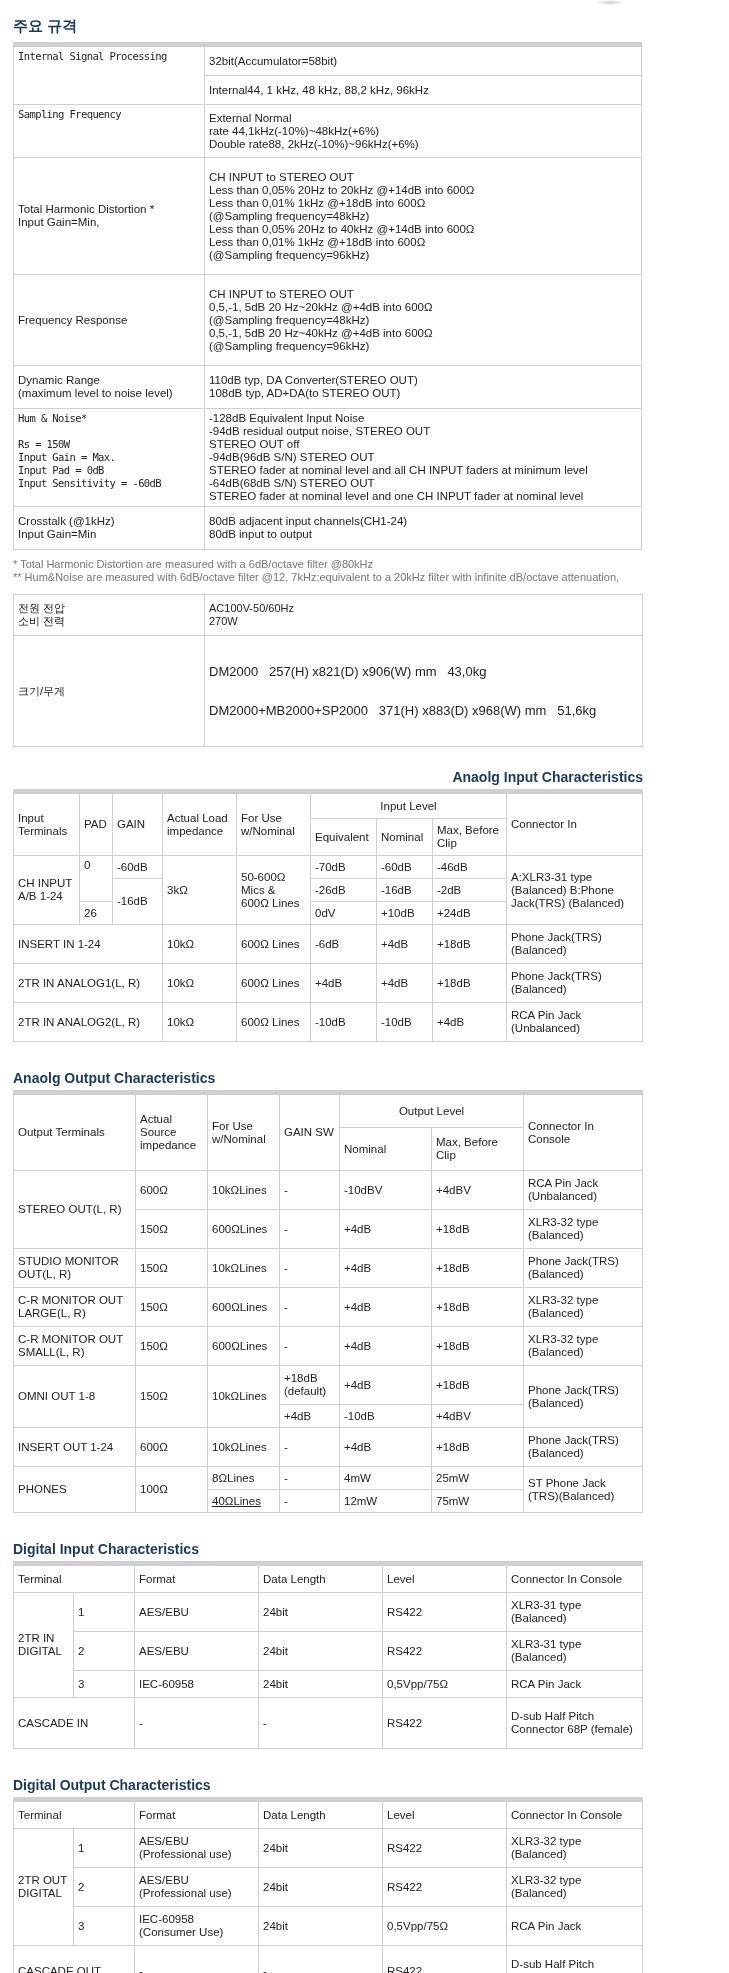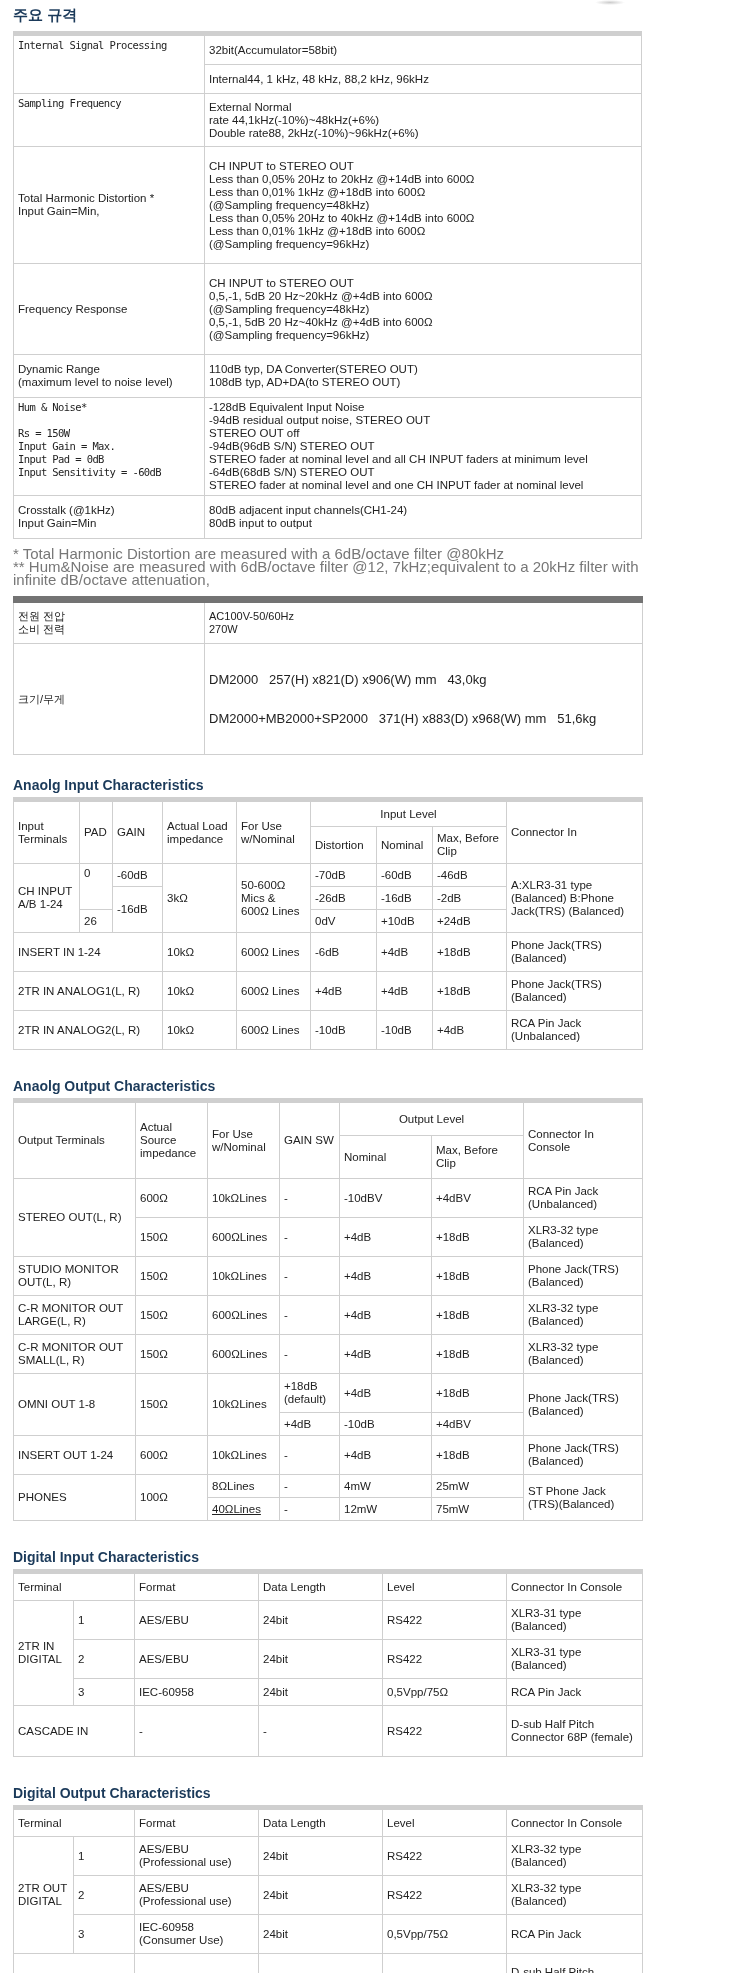--- a/index.html
+++ b/index.html
@@ -2,27 +2,27 @@
 <html><head>
 <meta charset="utf-8">
 <style>
   html, body { margin:0; padding:0; background:#fff; }
   body { width:729px; height:1973px; position:relative; overflow:hidden;
          font-family:"Liberation Sans", "DejaVu Sans", sans-serif; color:#222; }
   .page { position:absolute; left:13px; top:0; width:630px; }
   .smudge { position:absolute; left:595px; top:0; width:30px; height:5px;
             background:radial-gradient(ellipse at center,#ccc 0%,#fff 70%); }
   h2 { margin:0; font-size:14px; font-weight:bold; color:#1b3a5a; letter-spacing:0; }
-  h2.first { font-size:15px; padding-top:6px; height:25px; }
+  h2.first { font-size:15px; padding-top:17px; height:25px; }
   table { border-collapse:collapse; width:100%; border-top:5px solid #cfcfcf; }
   td, th { border:1px solid #cfcfcf; font-weight:normal; text-align:left;
            vertical-align:middle; font-size:11.5px; line-height:13px; padding:3px 4px; color:#222; }
   .mono td.lbl { font-family:"DejaVu Sans Mono", monospace; font-size:10.5px; letter-spacing:-0.5px; }
   td.top { vertical-align:top; }
-  .note { font-size:15px; color:#777; line-height:13px; }
+  .note { font-size:11px; color:#777; line-height:13px; }
   .line { display:block; }
   .c { text-align:center; }
 </style>
 </head>
 <body>
 
 <div class="smudge"></div>
 
 <div class="page">
 
@@ -124,21 +124,21 @@
         </tr>
       </tbody>
   </table>
   <div style="height:8px"></div>
   <div class="note">
     <span class="line">* Total Harmonic Distortion are measured with a 6dB/octave filter @80kHz</span>
     <span class="line">** Hum&amp;Noise are measured with 6dB/octave filter @12, 7kHz;equivalent to a 20kHz filter with infinite dB/octave attenuation,</span>
   </div>
   <div style="height:10px"></div>
 
-  <table style="border-top:7px solid #737373;">
+  <table style="border-top:1px solid #737373;">
     <colgroup>
         <col style="width:191px">
         <col>
       </colgroup>
     <tbody>
       <tr>
         <td style="height:34px;font-size:11px;">
           <span class="line">전원 전압</span>
           <span class="line">소비 전력</span>
         </td>
@@ -151,21 +151,21 @@
         <td style="height:36px;font-size:11px;margin-left:44px;">크기/무게</td>
         <td style="font-size:13px;white-space:pre;">
           <span class="line">DM2000   257(H) x821(D) x906(W) mm   43,0kg</span>
           <span class="line">DM2000+MB2000+SP2000   371(H) x883(D) x968(W) mm   51,6kg</span>
         </td>
       </tr>
     </tbody>
   </table>
   <div style="height:22px"></div>
 
-  <h2 style="height:20px;">Anaolg Input Characteristics</h2>
+  <h2 style="height:20px;text-align:right;">Anaolg Input Characteristics</h2>
   <table>
     <colgroup>
       <col style="width:66px">
         <col style="width:33px">
         <col style="width:50px">
         <col style="width:74px">
       <col style="width:74px">
         <col style="width:66px">
         <col style="width:56px">
         <col style="width:74px">
@@ -175,21 +175,21 @@
       <tr>
         <th rowspan="2">Input Terminals</th>
         <th rowspan="2">PAD</th>
         <th rowspan="2">GAIN</th>
         <th rowspan="2">Actual Load impedance</th>
         <th rowspan="2">For Use w/Nominal</th>
         <th colspan="3" class="c" style="height:18px;">Input Level</th>
         <th rowspan="2">Connector  In</th>
       </tr>
       <tr>
-        <th style="height:30px;">Distortion</th>
+        <th style="height:30px;">Equivalent</th>
         <th>Nominal</th>
         <th>Max, Before Clip</th>
       </tr>
       <tr>
         <td rowspan="3">CH INPUT A/B 1-24</td>
         <td rowspan="2" class="top">0</td>
         <td style="height:16px;">-60dB</td>
         <td rowspan="3">3kΩ</td>
         <td rowspan="3">50-600Ω Mics &amp; 600Ω Lines</td>
         <td>-70dB</td>

